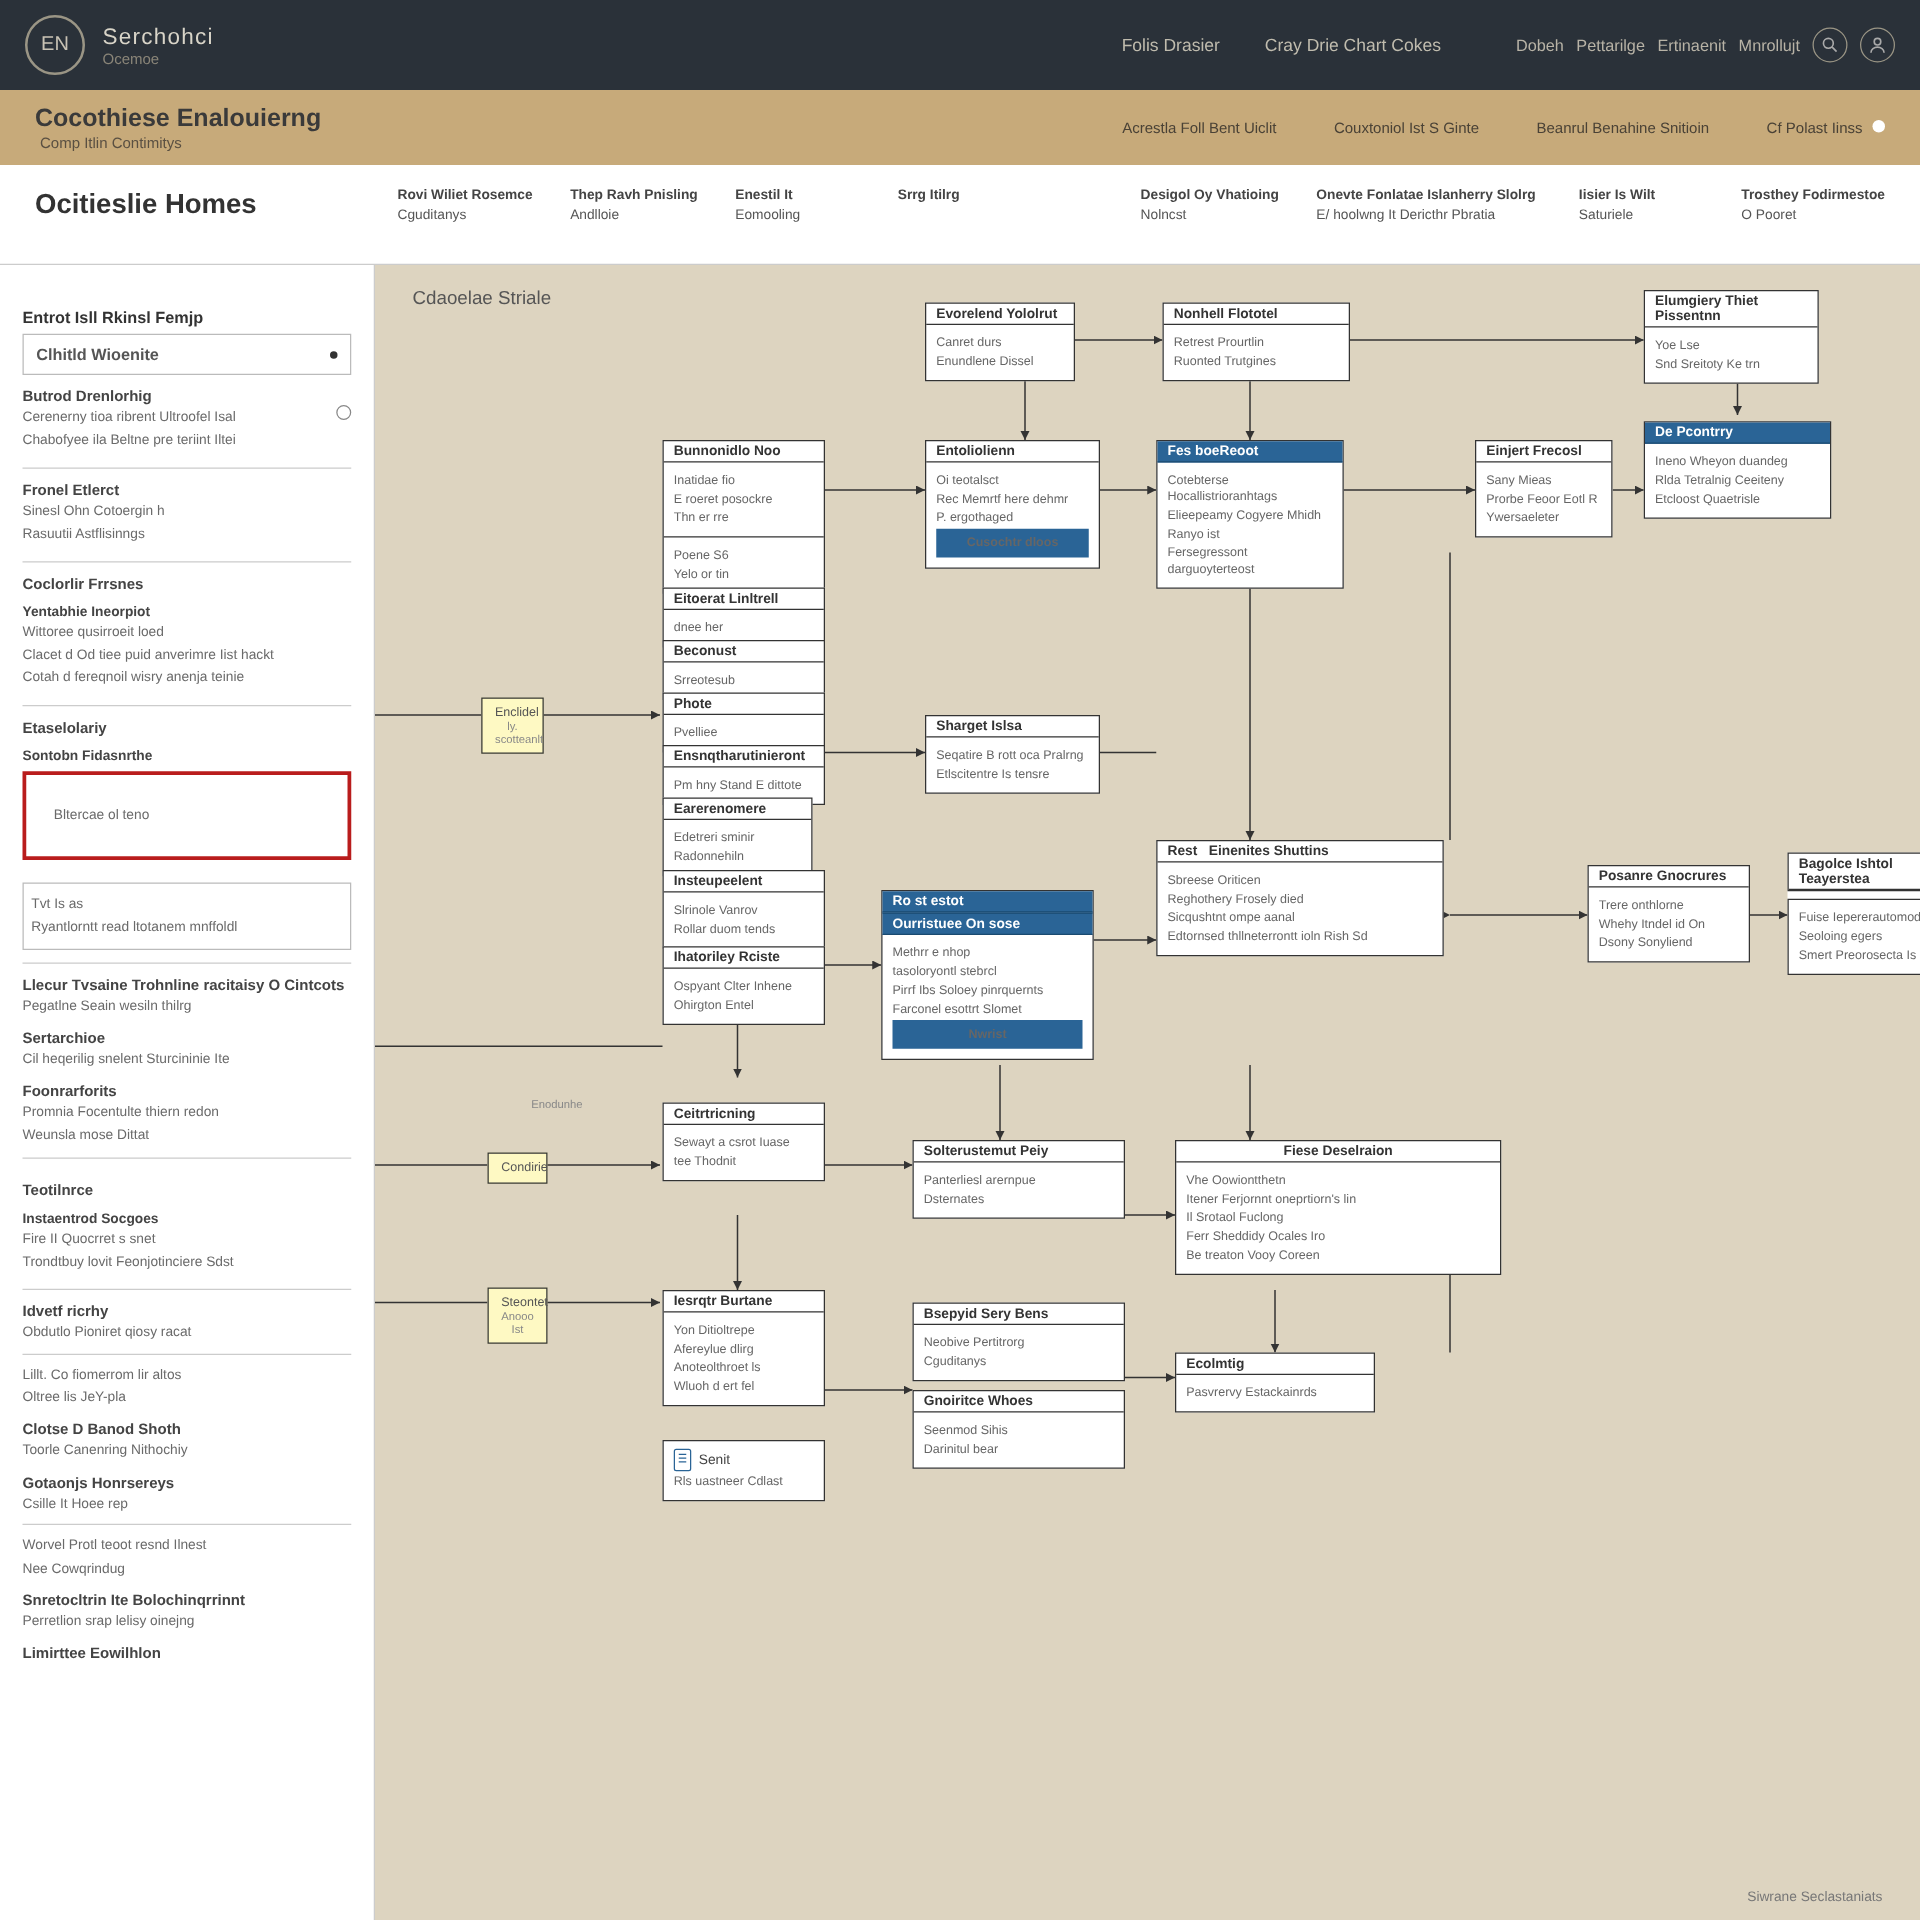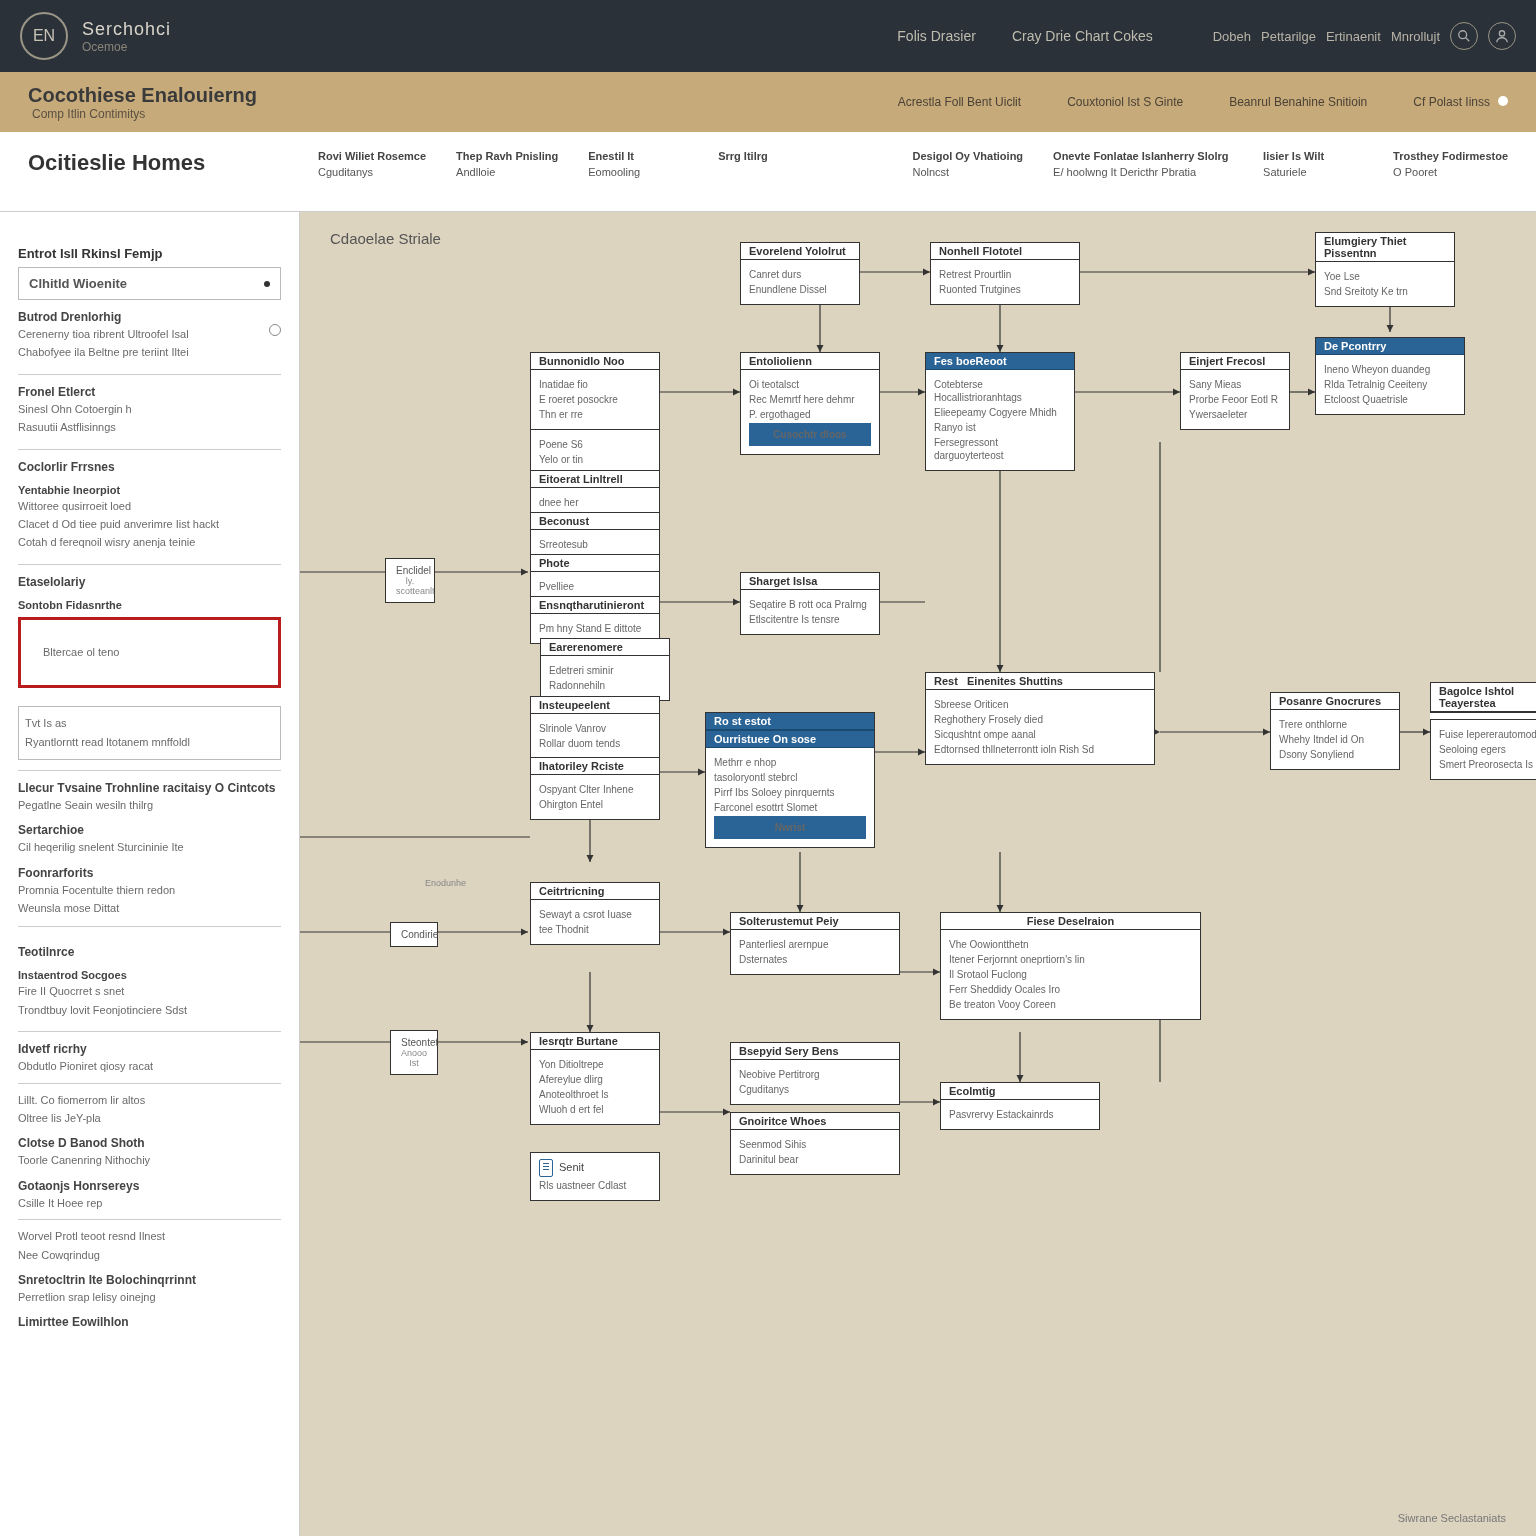--- a/index.html
+++ b/index.html
@@ -31,21 +31,21 @@
 .sb-line{font-size:11px;color:#6a6a6a;margin:3px 0;line-height:1.4}
 .sb-bold{font-size:12px;font-weight:bold;color:#444;margin-top:10px}
 .canvas{flex:1;position:relative}
 .canvas-title{position:absolute;left:30px;top:18px;font-size:15px;color:#555}
 .node{position:absolute;background:#fff;border:1.5px solid #333;font-size:11px;color:#444}
 .node-hd{padding:2px 8px;font-weight:bold;font-size:11px;border-bottom:1px solid #333;color:#333}
 .node-hd.blue{background:#2a6496;color:#fff;border-bottom:1px solid #1a4a70}
 .node-bd{padding:6px 8px}
 .node-bd div{font-size:10px;color:#666;margin:2px 0;line-height:1.3}
 .btn-blue{background:#2a6496;color:#fff;padding:5px 8px;font-size:10px;font-weight:bold;margin-top:4px;text-align:center}
-.small-tag{position:absolute;background:#ffffff;border:1.5px solid #333;padding:6px 10px;font-size:10px;color:#555;text-align:center}
+.small-tag{position:absolute;background:#fef9c3;border:1.5px solid #333;padding:6px 10px;font-size:10px;color:#555;text-align:center}
 svg.wires{position:absolute;left:0;top:0;width:100%;height:100%;pointer-events:none}
 svg.wires line{stroke:#333;stroke-width:1.2}
 svg.wires polygon{fill:#333}
 .footer-txt{position:absolute;right:30px;bottom:12px;font-size:11px;color:#777}
 .doc-icon{width:14px;height:18px;border:1.5px solid #2a6496;border-radius:2px;display:inline-block;position:relative;margin-right:6px;vertical-align:middle}
 .doc-icon::after{content:'';position:absolute;left:3px;top:3px;width:6px;height:1px;background:#2a6496;box-shadow:0 3px 0 #2a6496,0 6px 0 #2a6496}
 </style>
 </head>
 <body>
 
@@ -297,21 +297,21 @@
         <div class="node-bd">
           <div>Pvelliee</div>
         </div>
       </div>
     <div class="node" style="left:230px;top:384px;width:130px">
         <div class="node-hd">Ensnqtharutinieront</div>
         <div class="node-bd">
           <div>Pm hny Stand E dittote</div>
         </div>
       </div>
-    <div class="node" style="left:240px;top:426px;width:130px">
+    <div class="node" style="left:230px;top:426px;width:120px">
         <div class="node-hd">Earerenomere</div>
         <div class="node-bd">
           <div>Edetreri sminir</div>
           <div>Radonnehiln</div>
         </div>
       </div>
     <div class="node" style="left:230px;top:484px;width:130px">
         <div class="node-hd">Insteupeelent</div>
         <div class="node-bd">
           <div>Slrinole Vanrov</div>

